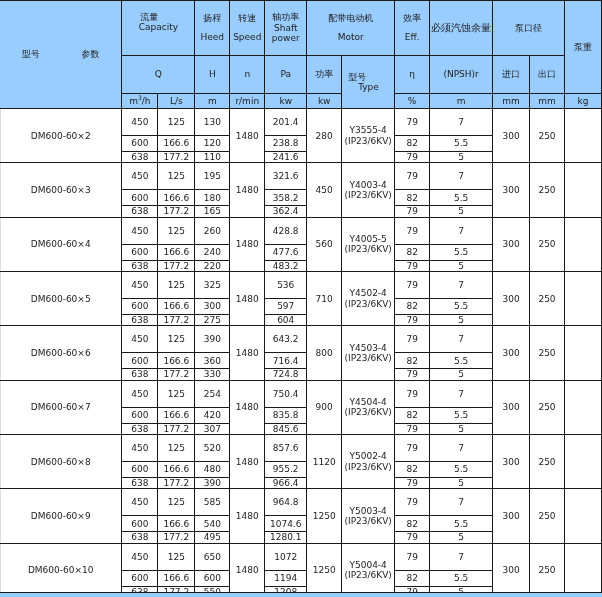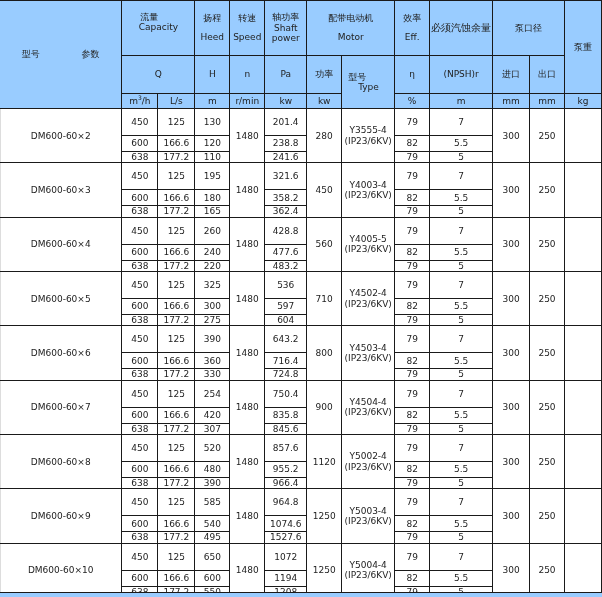--- a/index.html
+++ b/index.html
@@ -371,21 +371,21 @@
         <td>166.6</td>
         <td>540</td>
         <td>1074.6</td>
         <td>82</td>
         <td>5.5</td>
       </tr>
       <tr style="height: 11px;">
         <td>638</td>
         <td>177.2</td>
         <td>495</td>
-        <td>1527.6</td>
+        <td>1280.1</td>
         <td>79</td>
         <td>5</td>
       </tr>
       <tr style="height: 27px;">
         <td rowspan="3" class="model">DM600-60×10</td>
         <td>450</td>
         <td>125</td>
         <td>650</td>
         <td rowspan="3">1480</td>
         <td>1072</td>

